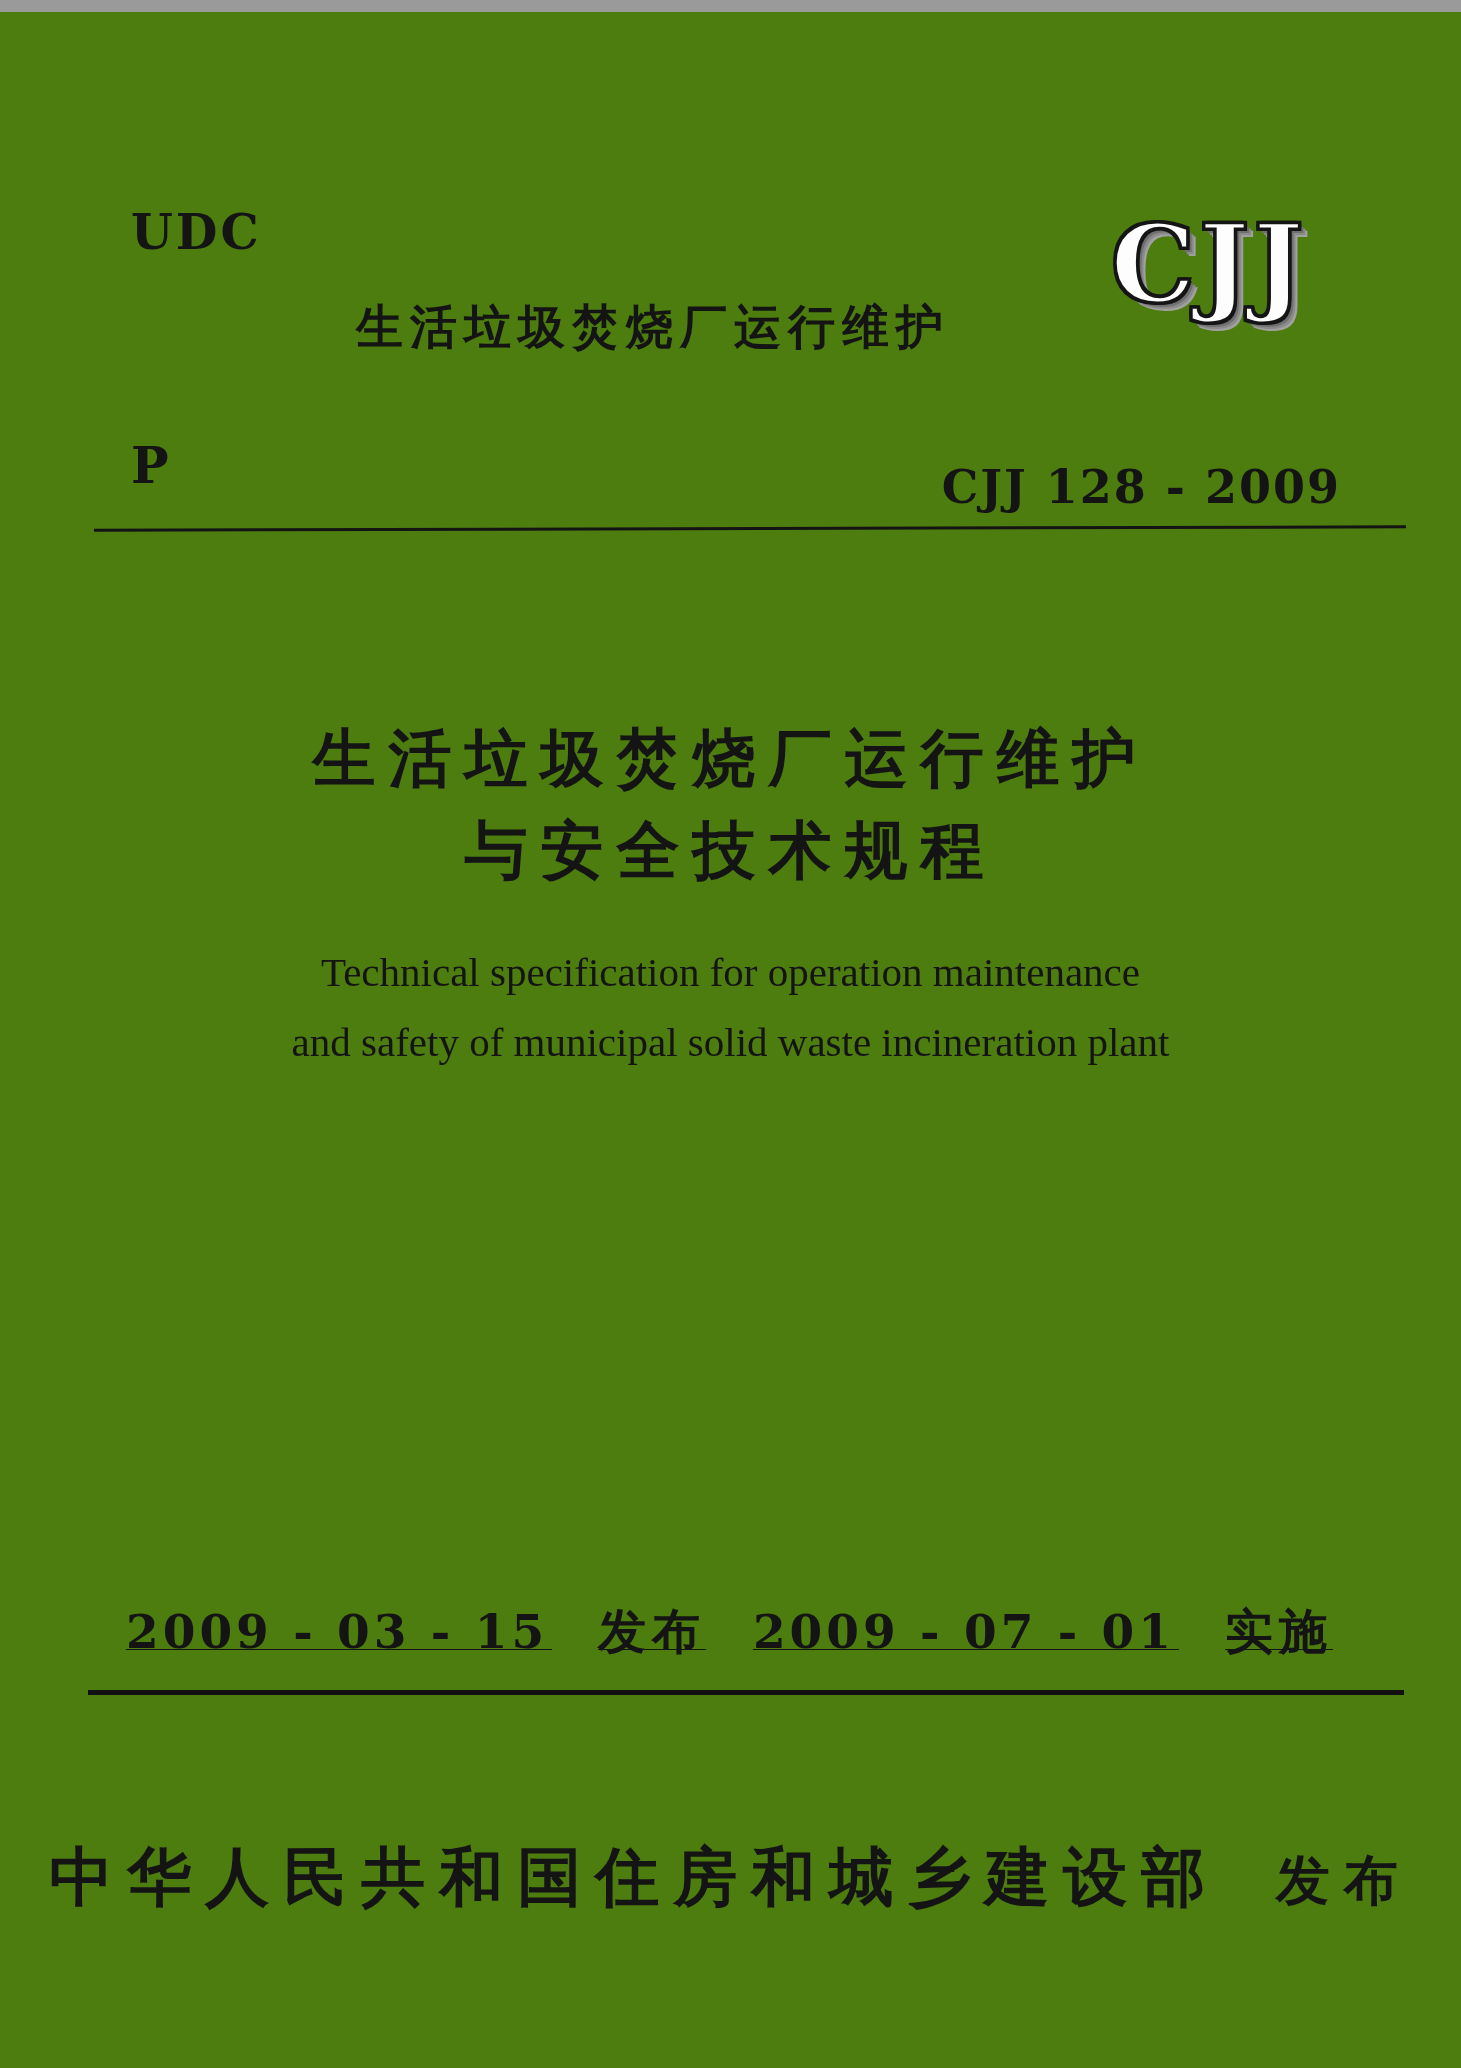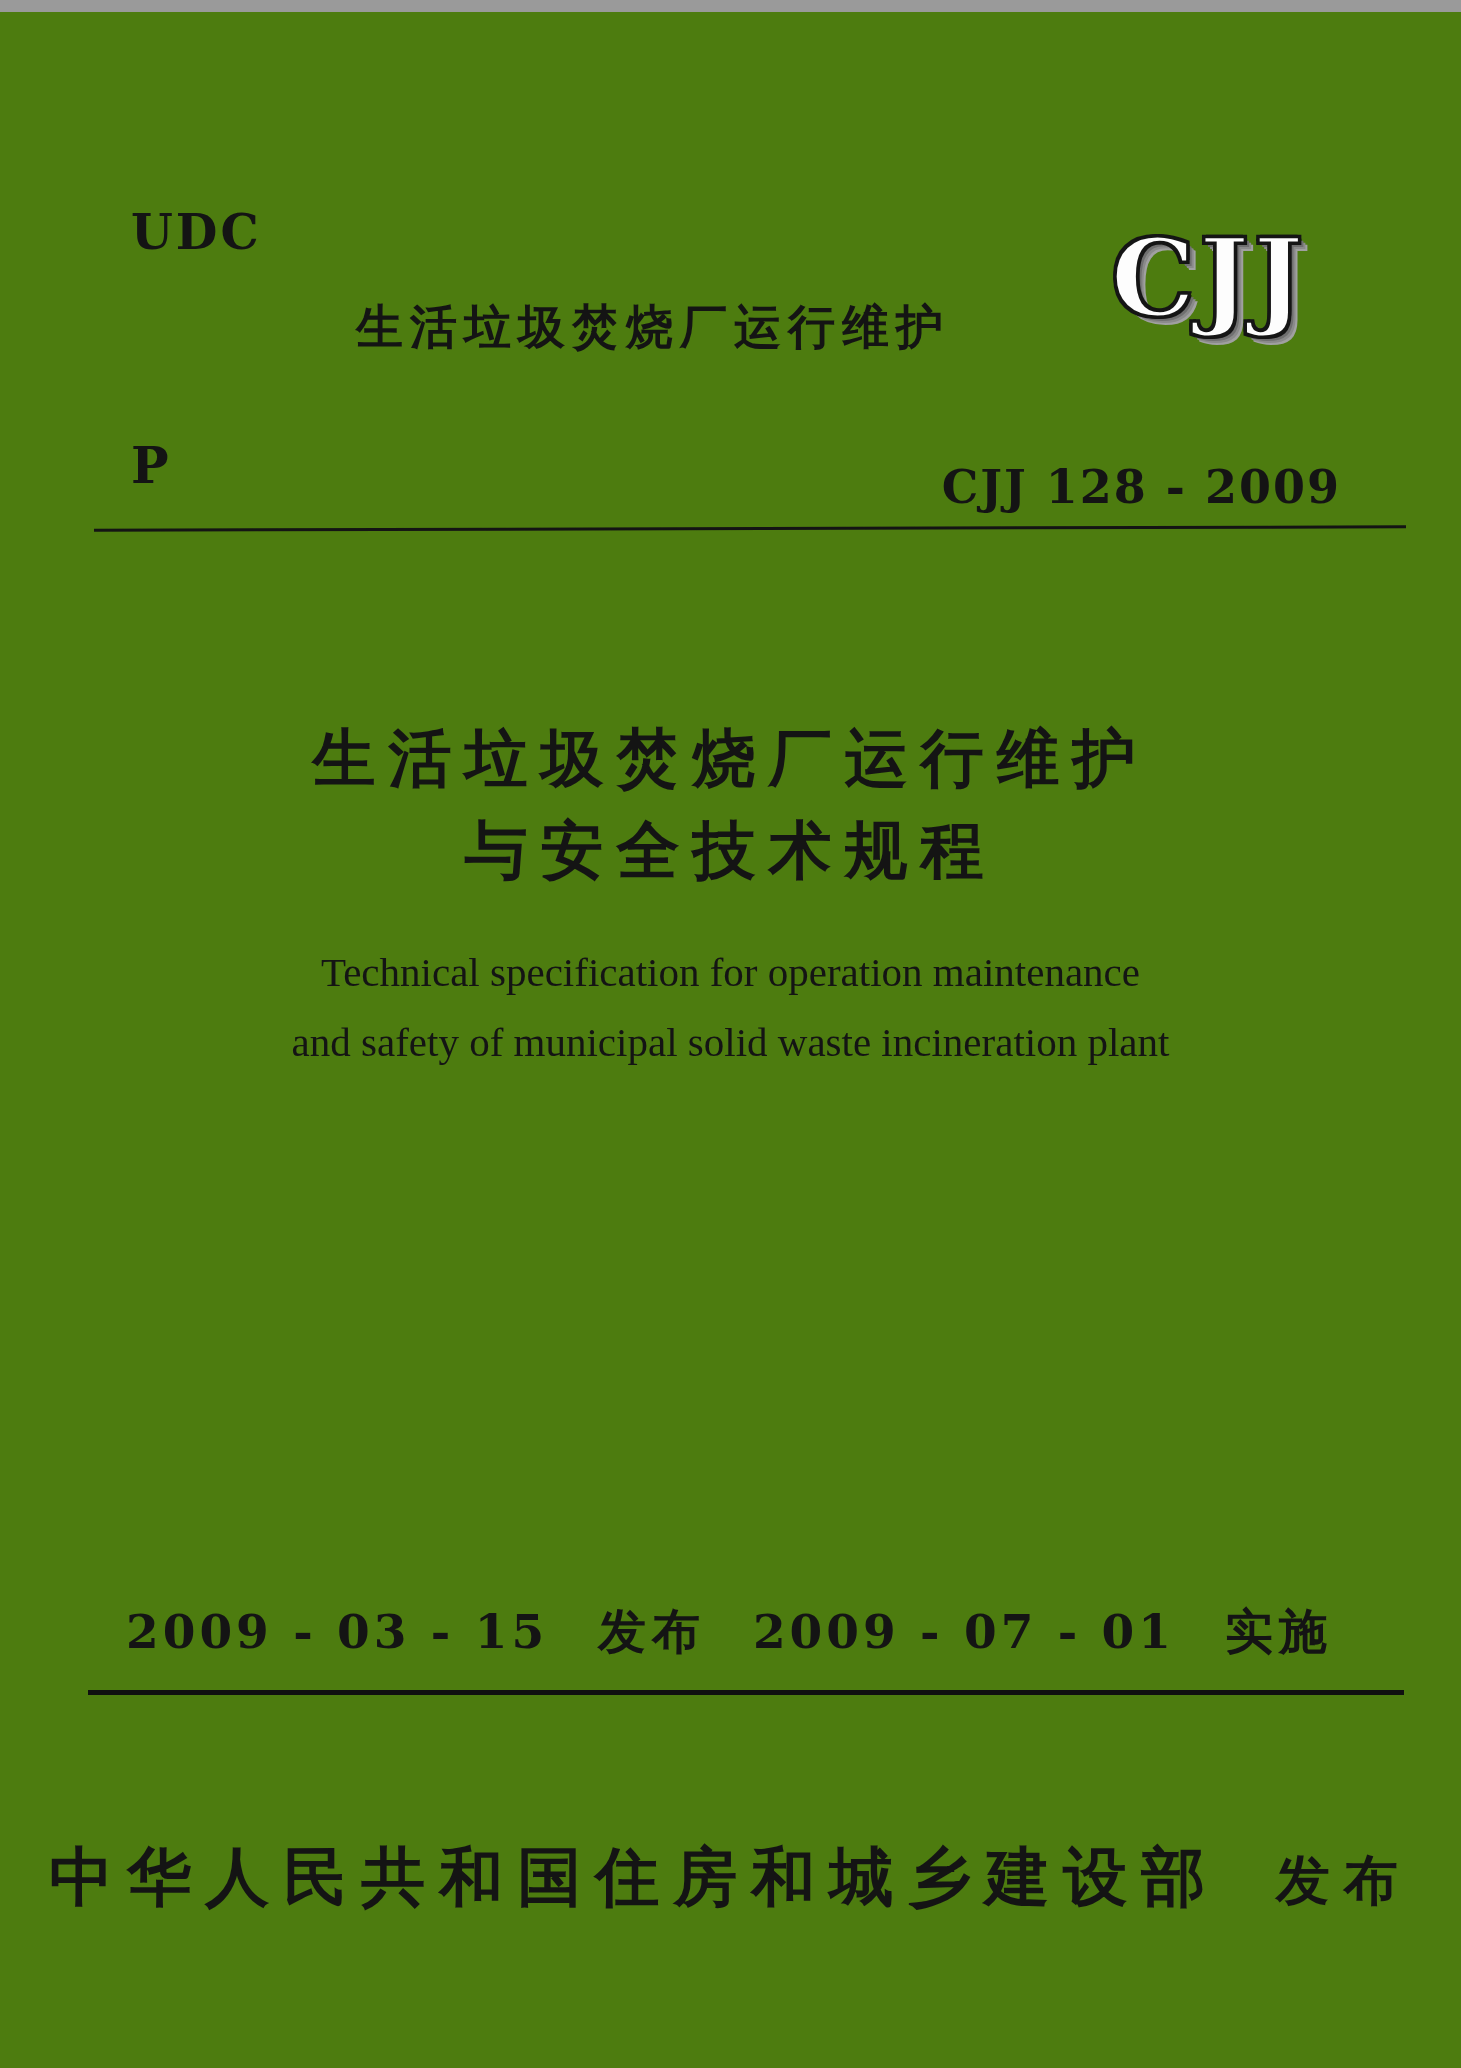--- a/index.html
+++ b/index.html
@@ -30,21 +30,21 @@
   .std-type {
     left: 356px; top: 284px;
     font-size: 47px;
     font-weight: 600;
     letter-spacing: 7px;
     white-space: nowrap;
     font-family: "Liberation Serif", "DejaVu Serif", serif;
   }
 
   .cjj-logo {
-    left: 1084px; top: 206px;
+    left: 1084px; top: 192px;
     width: 250px; height: 130px;
     text-align: center;
   }
   .cjj-logo-text {
     font-family: "DejaVu Serif", "Liberation Serif", serif;
     font-weight: bold;
     font-size: 106px;
     line-height: 120px;
     letter-spacing: 4px;
     color: #fdfdfd;
@@ -99,21 +99,21 @@
     font-family: "Liberation Serif", "DejaVu Serif", serif;
   }
   .title-en-1 { top: 936px; }
   .title-en-2 { top: 1006px; }
 
   .date-row {
     left: 0; top: 1588px;
     width: 100%;
     height: 60px;
   }
-  .date-group { position: absolute; white-space: nowrap; }
+  .date-group { position: absolute; white-space: nowrap; text-decoration: underline; }
   .date-group-left { left: 126px; }
   .date-group-right { right: 128px; }
   .date-value {
     font-size: 47px;
     font-weight: bold;
     letter-spacing: 4px;
     font-family: "DejaVu Serif", "Liberation Serif", serif;
   }
   .date-label {
     font-size: 48px;

